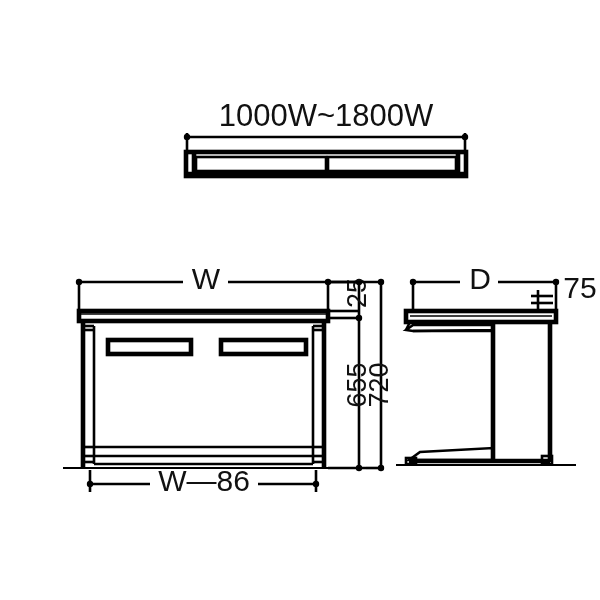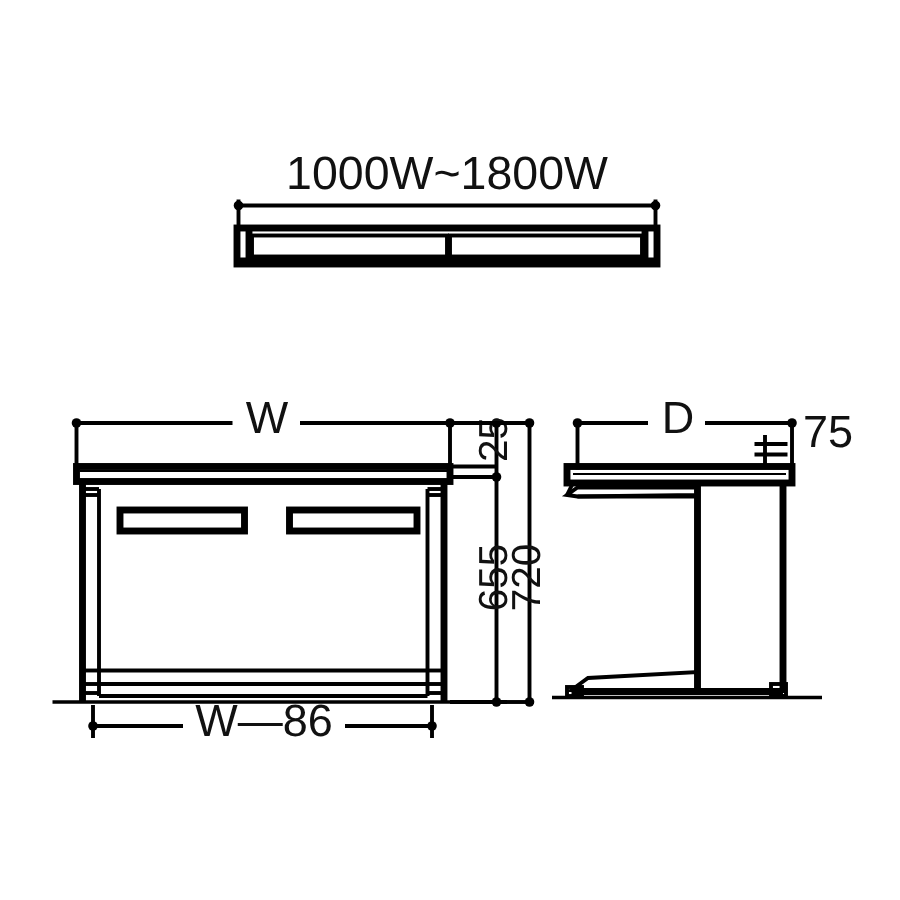--- a/index.html
+++ b/index.html
@@ -3,21 +3,21 @@
 <meta charset="utf-8">
 <style>
   html,body{margin:0;padding:0;}
   body{
     width:600px;height:600px;
     background:#ffffff;
     font-family:"Liberation Sans", sans-serif;
     color:#1a1a1a;
     overflow:hidden;
   }
-  #stage{position:relative;width:548px;height:600px;}
+  #stage{position:relative;width:548px;height:600px;padding-left:28px;}
   svg{display:block;}
   .dimtext{
     font-family:"Liberation Sans", sans-serif;
     fill:#111111;
     font-size:30px;
     text-anchor:middle;
     dominant-baseline:middle;
   }
   .dimtext.small{font-size:27px;}
   .titletext{

